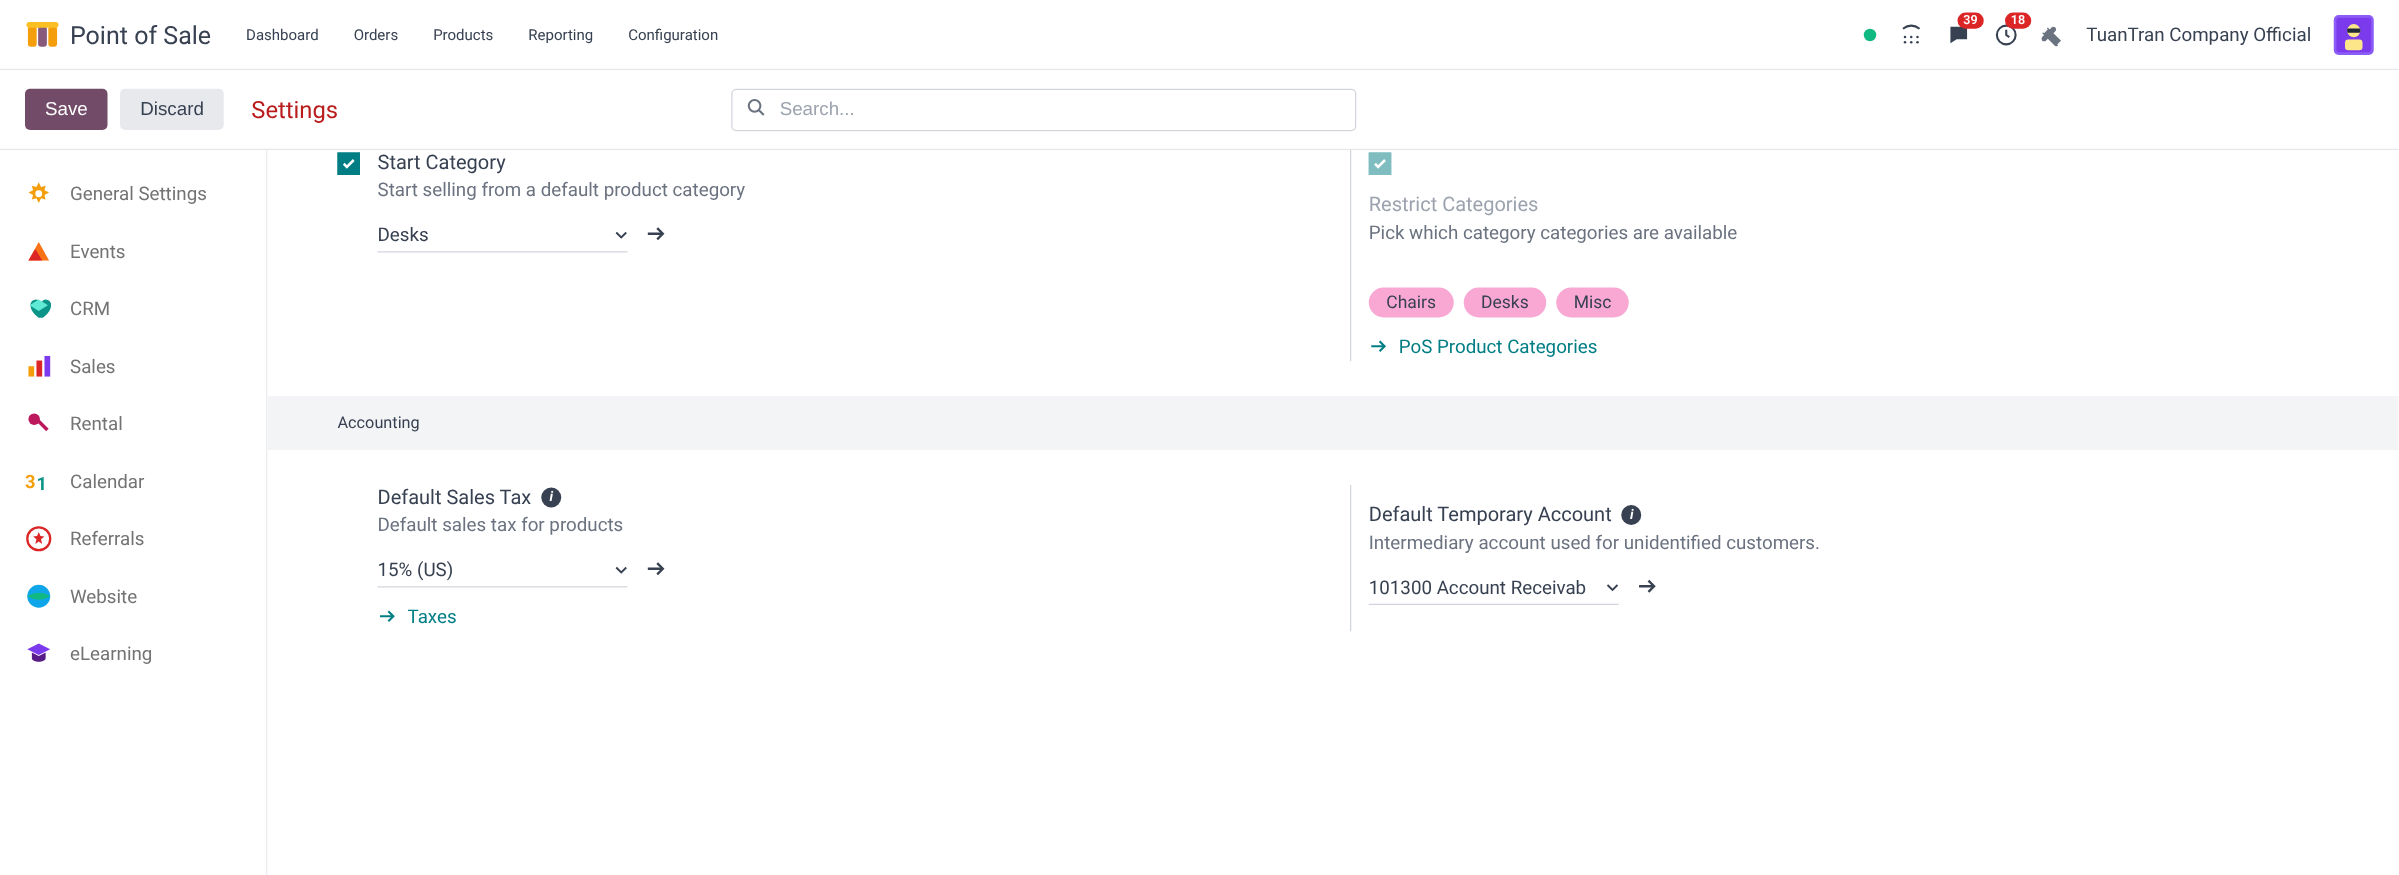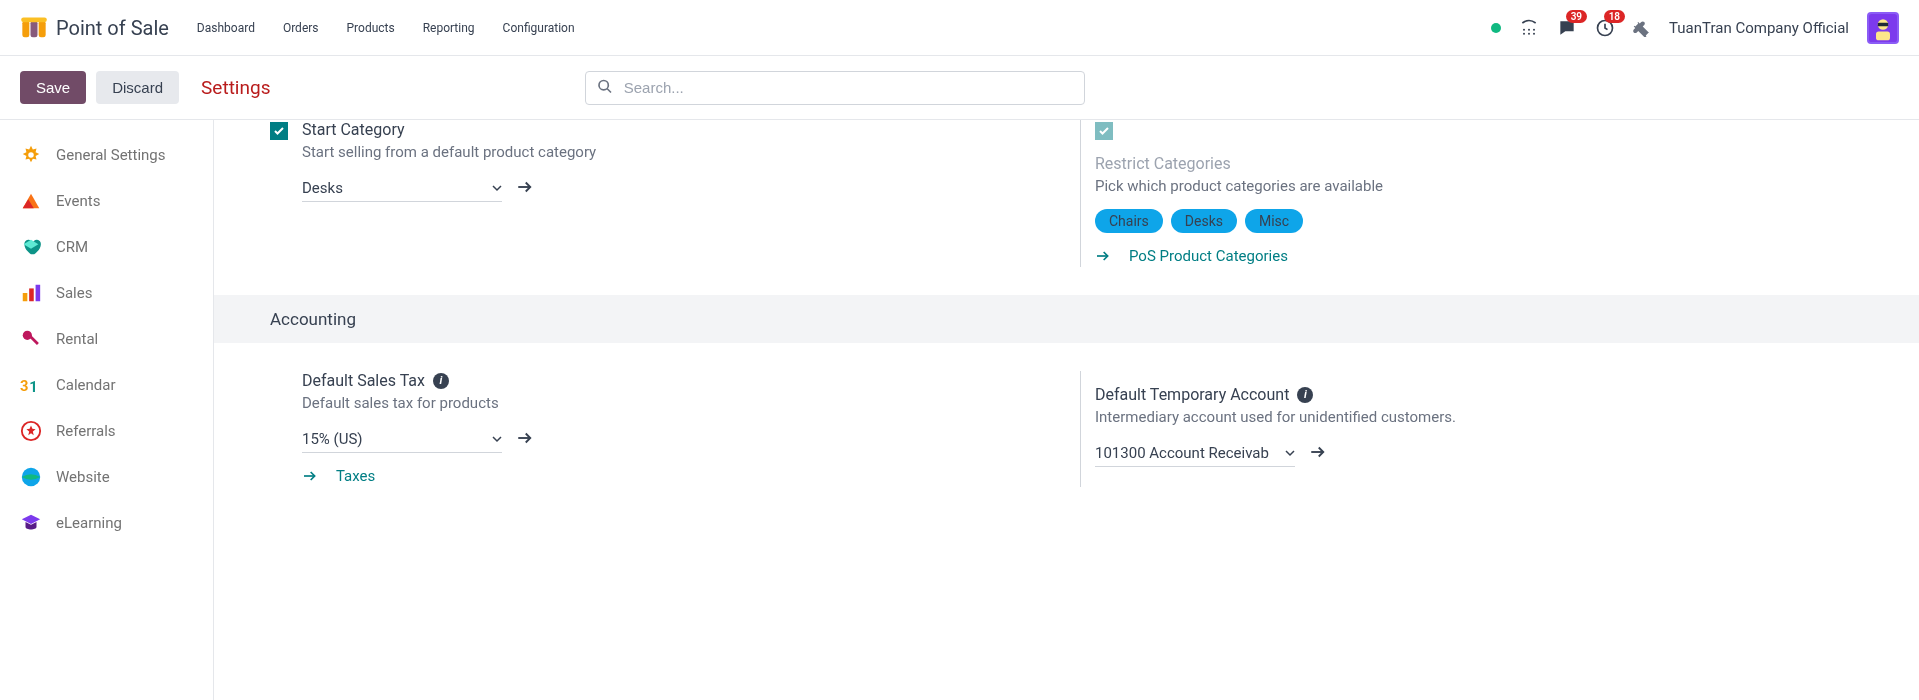--- a/index.html
+++ b/index.html
@@ -38,23 +38,23 @@
 .checkbox.dim { opacity: 0.5; }
 .checkbox svg { width: 12px; height: 12px; }
 .setting-content { flex: 1; }
 .setting-title { font-size: 16px; color: #374151; margin-bottom: 4px; display: flex; align-items: center; gap: 8px; }
 .setting-desc { font-size: 15px; color: #6b7280; margin-bottom: 14px; }
 .select-row { display: flex; align-items: center; gap: 14px; }
 .select-inline { display: inline-flex; align-items: center; justify-content: space-between; border-bottom: 1px solid #d1d5db; padding: 4px 0; min-width: 200px; font-size: 15px; cursor: pointer; }
 .caret-down { width: 10px; height: 10px; }
 .arrow-link { color: #374151; cursor: pointer; }
 .tag-row { display: flex; gap: 8px; flex-wrap: wrap; }
-.tag { background: #0ea5e9; border-radius: 14px; padding: 4px 14px; font-size: 14px; color: #374151; }
-.text-link { color: #017e84; font-size: 15px; cursor: pointer; display: inline-flex; align-items: center; gap: 18px; margin-top: 14px; }
-.section-header { background: #f3f4f6; padding: 14px 56px; font-size: 17px; color: #374151; }
+.tag { background: #f9a8d4; border-radius: 14px; padding: 4px 14px; font-size: 14px; color: #374151; margin-top: 21px; }
+.text-link { color: #017e84; font-size: 15px; cursor: pointer; display: inline-flex; align-items: center; gap: 8px; margin-top: 14px; }
+.section-header { background: #f3f4f6; padding: 14px 56px; font-size: 13px; color: #374151; }
 .info-icon { width: 16px; height: 16px; background: #374151; border-radius: 50%; display: inline-flex; align-items: center; justify-content: center; color: #fff; font-size: 11px; font-weight: bold; font-style: italic; cursor: help; }
 </style>
 </head>
 <body>
 
 <div class="topbar">
   <div class="app-logo">
     <span class="app-logo-icon">
       <svg viewBox="0 0 24 24">
           <rect x="2" y="6" width="6" height="14" rx="2" fill="#f59e0b"></rect>
@@ -250,21 +250,21 @@
       </div>
 
       <div class="setting-col with-border">
         <div class="checkbox dim">
           <svg viewBox="0 0 24 24" fill="none" stroke="#fff" stroke-width="4">
               <polyline points="4 12 9 17 20 6"></polyline>
             </svg>
         </div>
         <div class="setting-content">
           <div class="setting-title" style="color:#9ca3af">Restrict Categories</div>
-          <div class="setting-desc">Pick which product categories are available</div>
+          <div class="setting-desc">Pick which category categories are available</div>
           <div class="tag-row">
             <span class="tag">Chairs</span>
             <span class="tag">Desks</span>
             <span class="tag">Misc</span>
           </div>
           <div class="text-link">
             <svg width="16" height="16" viewBox="0 0 24 24" fill="none" stroke="#017e84" stroke-width="2.5">
                 <line x1="3" y1="12" x2="19" y2="12"></line>
                 <polyline points="13 6 19 12 13 18"></polyline>
               </svg>

